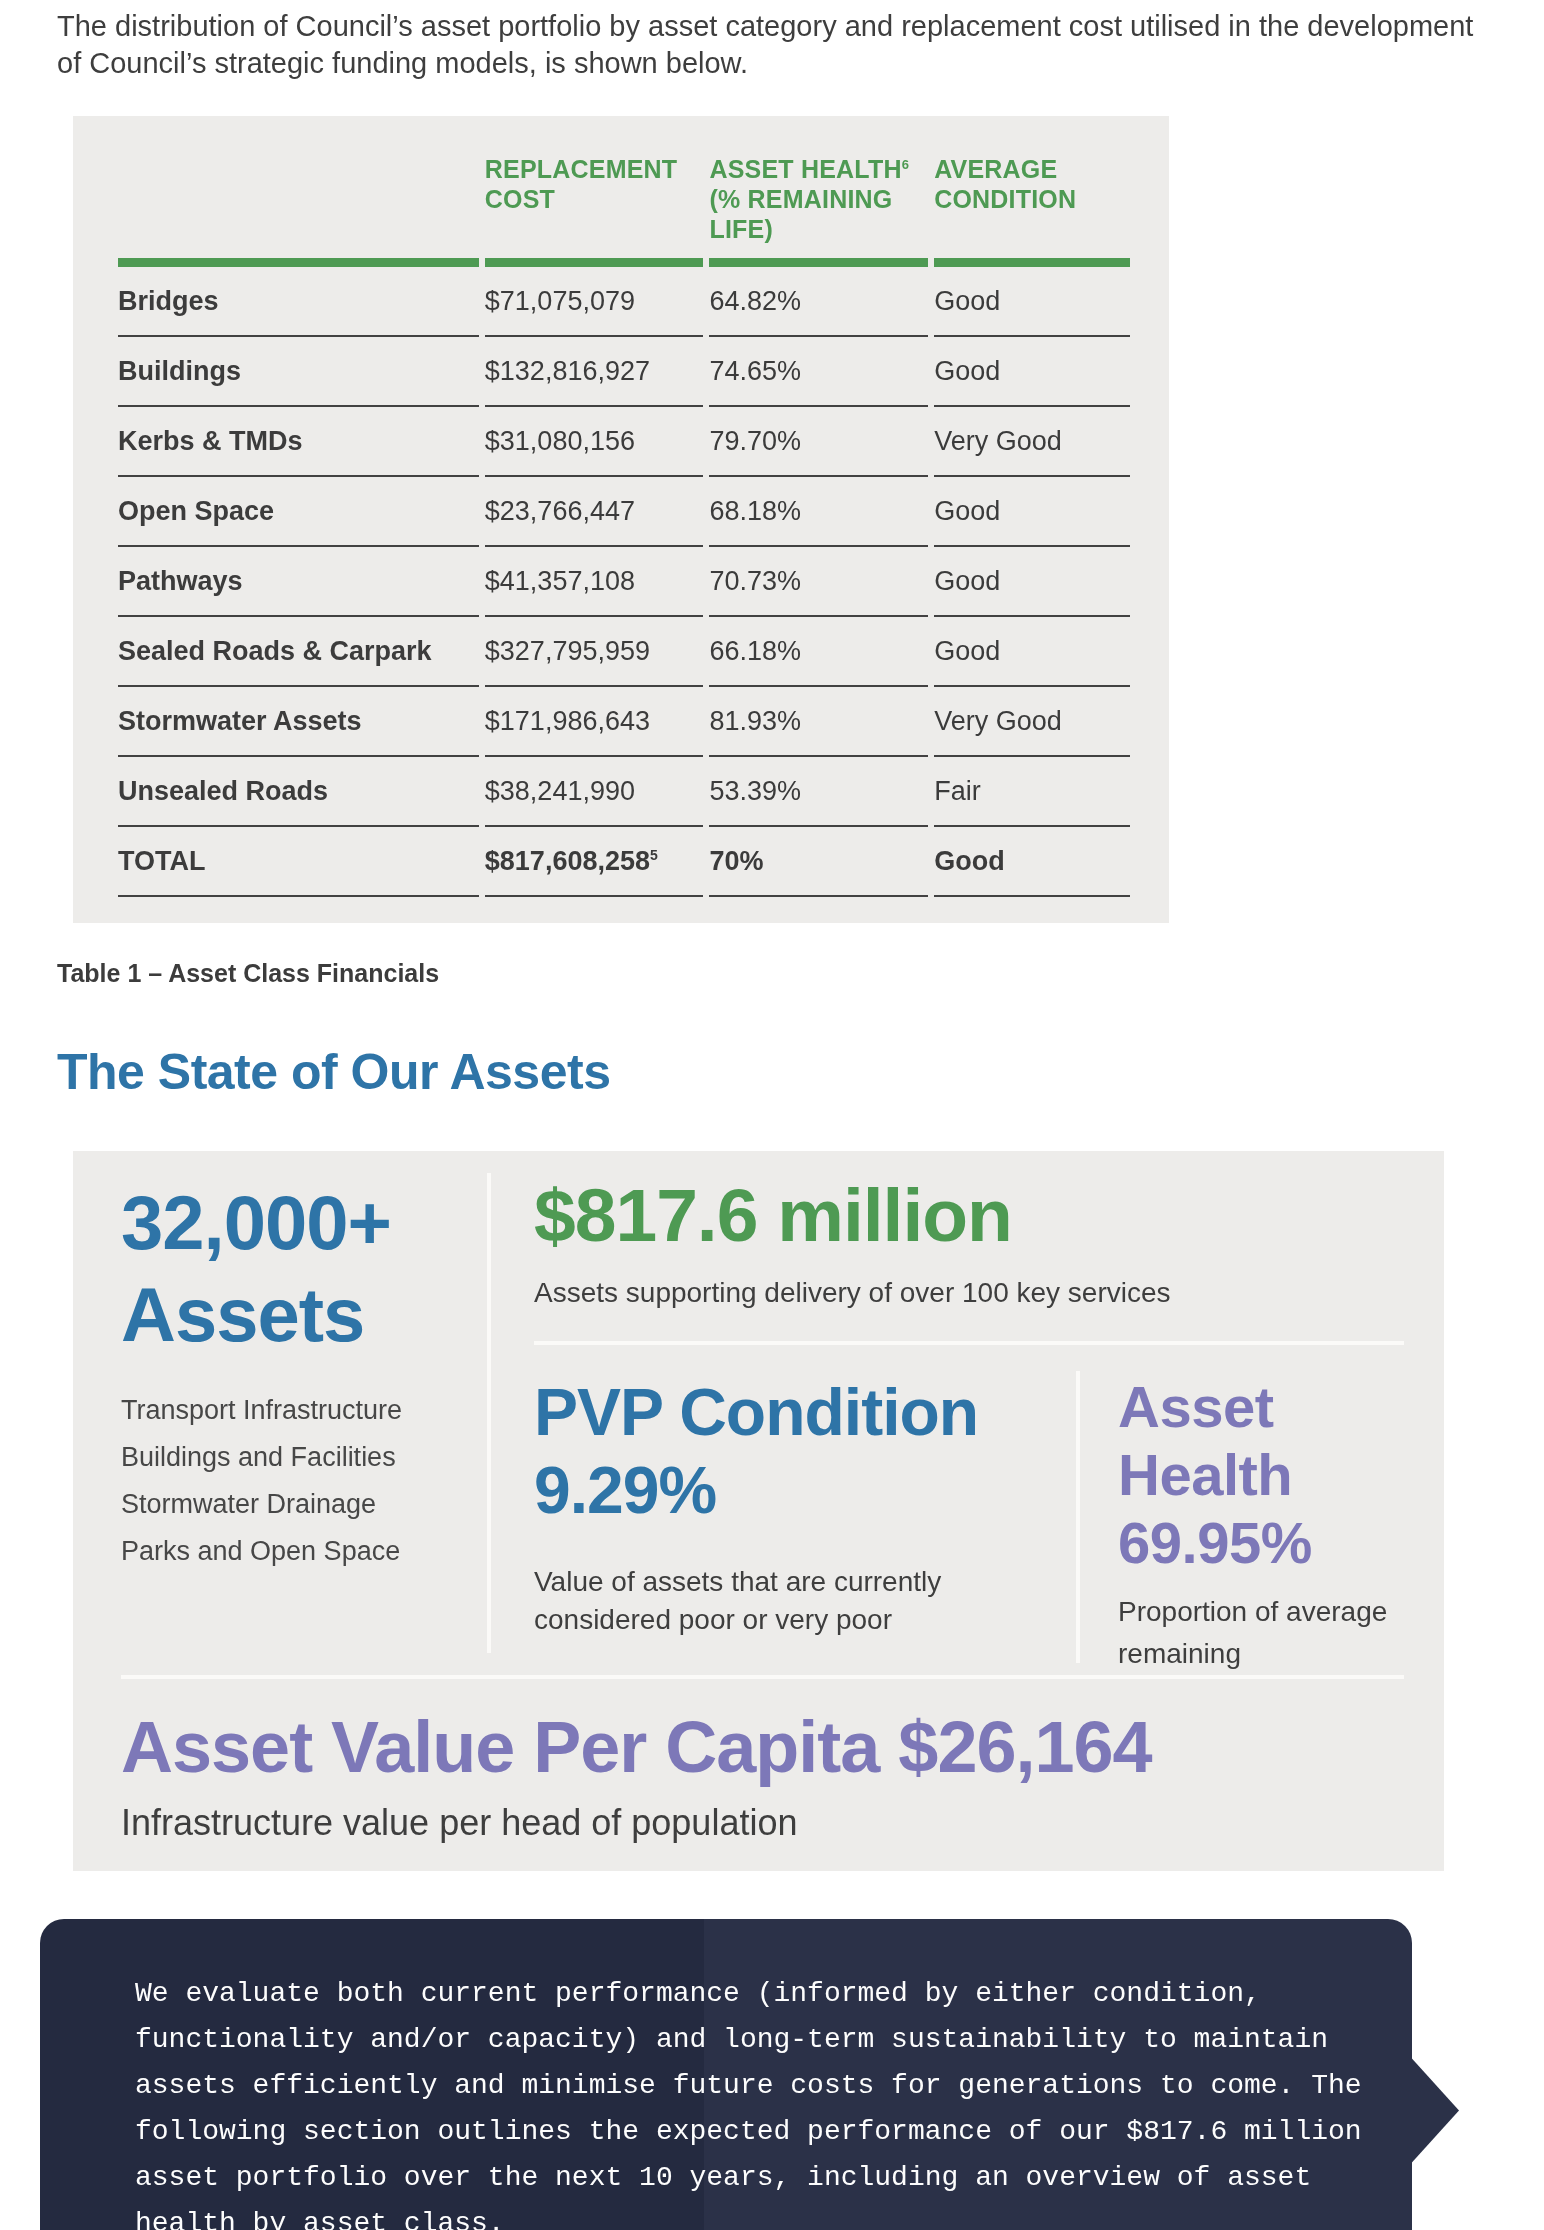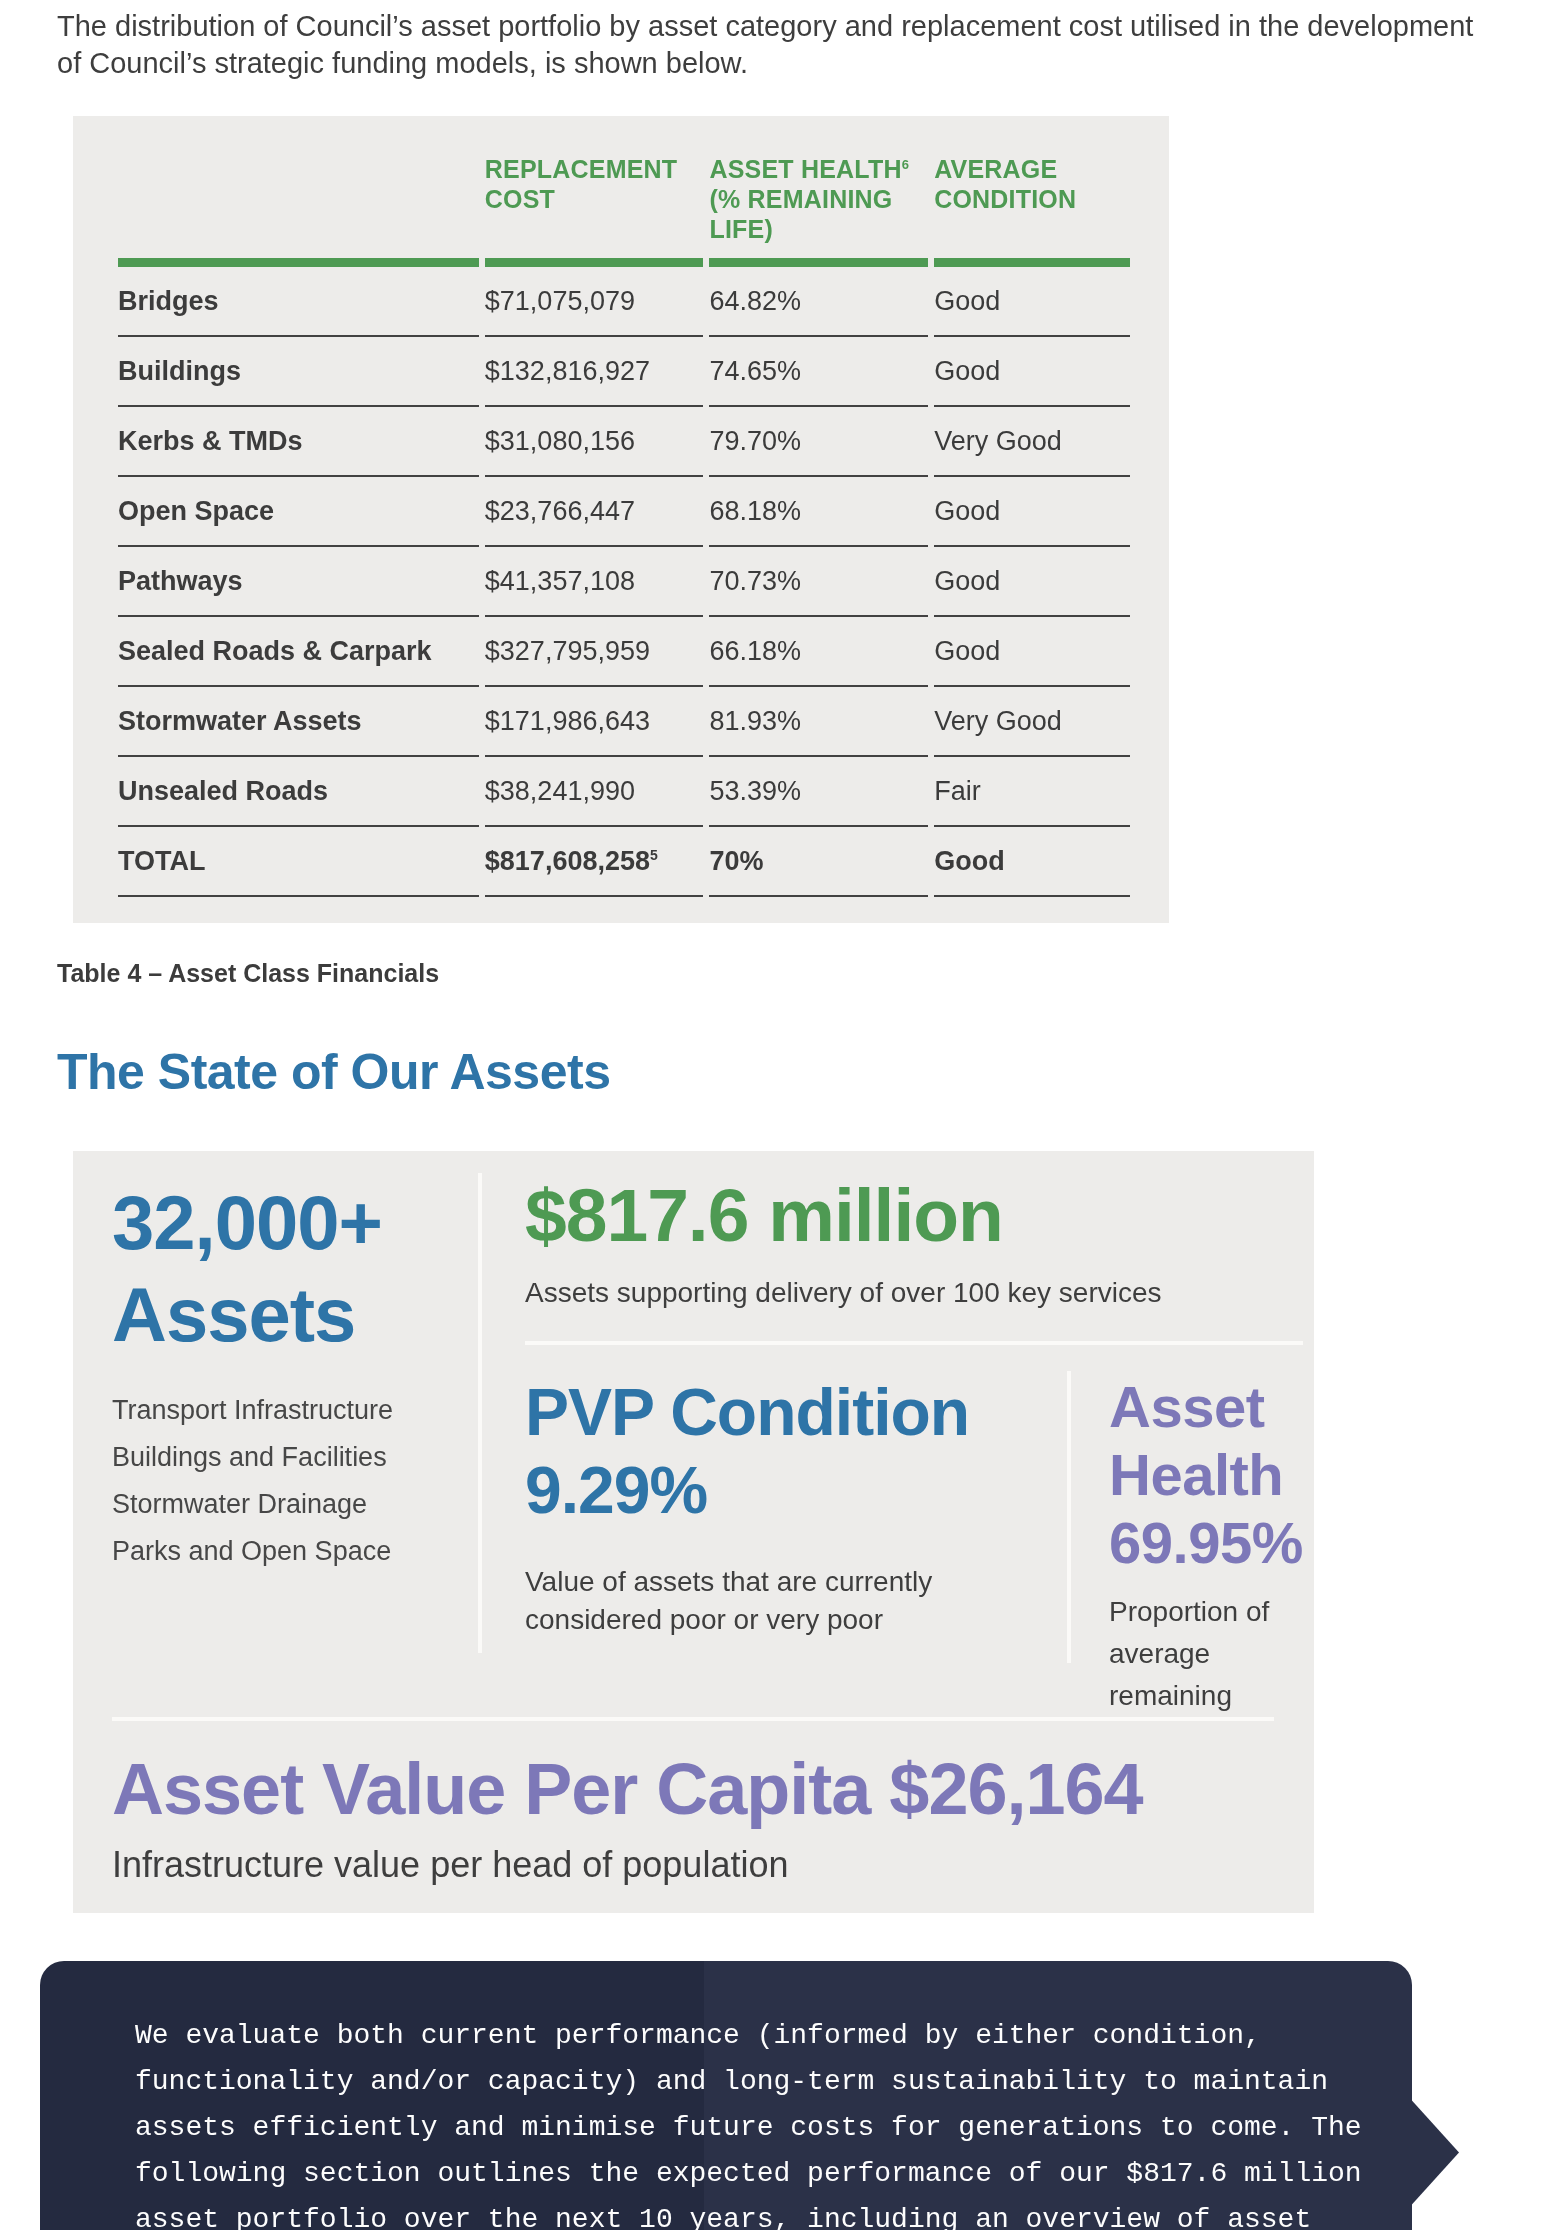--- a/index.html
+++ b/index.html
@@ -60,22 +60,23 @@
 
   
   .section-heading{
     margin:55px 0 0 57px;
     font-size:50px; line-height:58px; font-weight:bold;
     color:var(--blue); letter-spacing:-0.5px;
   }
 
   
   .stats-panel{
-    margin:50px 0 0 73px; width:1241px;
+    margin:50px 0 0 73px; width:1371px;
     background:var(--panel);
+    padding-left:9px;
   }
   .stats-row1{display:flex; padding:22px 40px 0 39px;}
   .sr1-left{width:366px; flex:none; padding-top:4px;}
   .stat-xl{
     font-size:76px; line-height:92px; font-weight:bold;
     color:var(--blue); letter-spacing:-1px;
   }
   .asset-types{
     list-style:none; margin-top:26px;
     font-size:27px; line-height:47px; color:#474747;
@@ -214,21 +215,21 @@
         <tr class="total">
           <td class="c-label">TOTAL</td>
           <td class="c-cost">$817,608,258<sup>5</sup></td>
           <td class="c-health">70%</td>
           <td class="c-cond">Good</td>
         </tr>
       </tbody>
   </table>
 </section>
 
-<p class="table-caption">Table 4 – Asset Class Financials</p>
+<p class="table-caption">Table 1 – Asset Class Financials</p>
 
 <h2 class="section-heading">The State of Our Assets</h2>
 
 <section class="stats-panel">
   <div class="stats-row1">
     <div class="sr1-left">
       <h3 class="stat-xl">
         <div>32,000+</div>
         <div>Assets</div>
       </h3>

